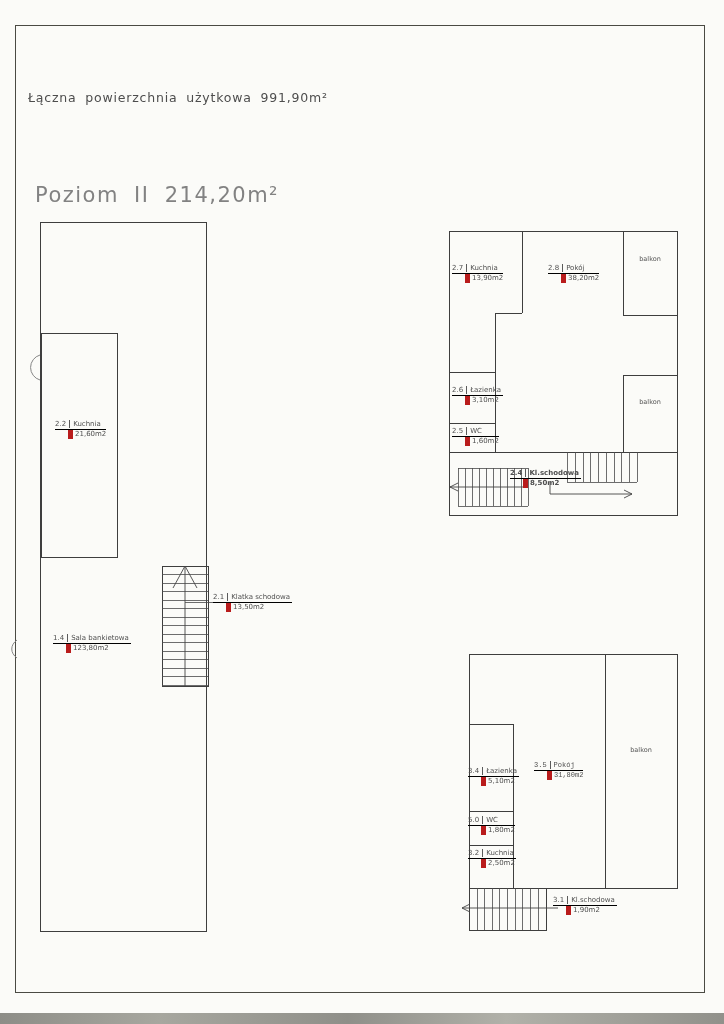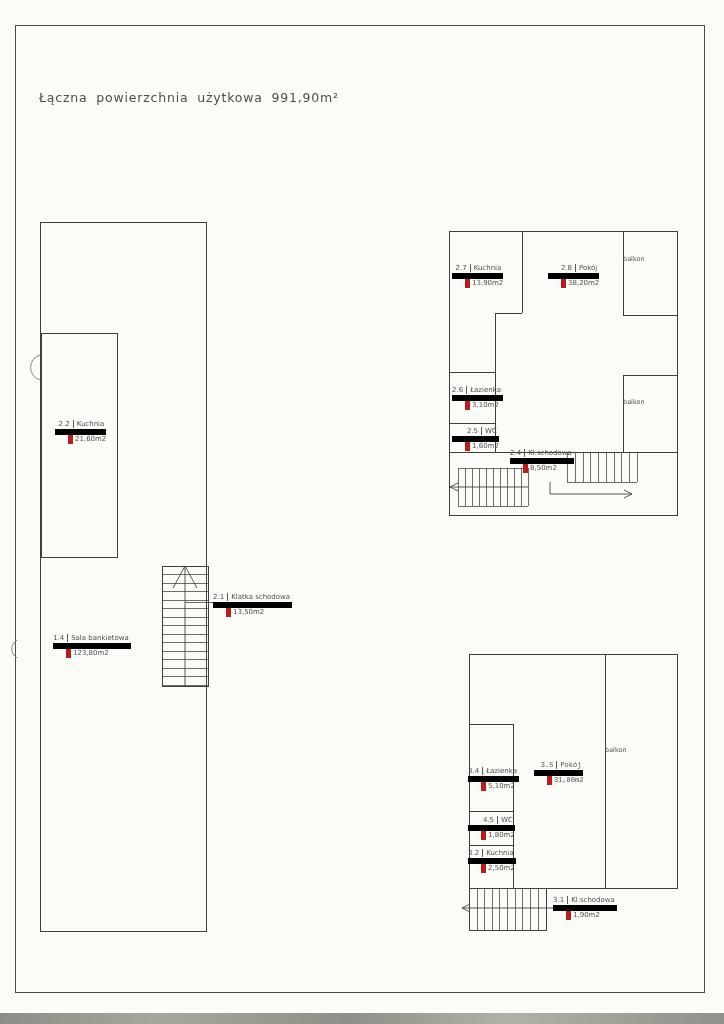--- a/index.html
+++ b/index.html
@@ -1,48 +1,49 @@
 <!DOCTYPE html>
 <html><head>
 <meta charset="utf-8">
 <style>
   html,body{margin:0;padding:0;}
   .page{position:relative;width:724px;height:1024px;background:#fbfbf8;
         font-family:"DejaVu Sans", sans-serif;overflow:hidden;}
   .frame{position:absolute;left:15px;top:25px;width:688px;height:966px;
          border:1px solid #4a4a43;}
-  .header-text{position:absolute;left:39px;top:90px;font-size:12.5px;color:#4d4d4d;
+  .header-text{position:absolute;left:28px;top:90px;font-size:12.5px;color:#4d4d4d;
          letter-spacing:0.8px;word-spacing:4px;text-align:right;}
   .title{position:absolute;font-size:21px;color:#828282;letter-spacing:1.5px;word-spacing:7px;}
   .t2{left:35px;top:183px;}
   .t3{left:462px;top:616px;}
   .plan{position:absolute;}
   .plan svg{position:absolute;left:0;top:0;overflow:visible;}
   .plan-left{left:15px;top:222px;width:210px;height:715px;}
   .plan-ur{left:445px;top:231px;width:245px;height:290px;}
   .plan-lr{left:455px;top:654px;width:240px;height:285px;}
   .rlabel{position:absolute;font-size:7px;line-height:9px;color:#4f4f4f;white-space:nowrap;}
-  .rlabel .l1{border-bottom:6px solid #000000;padding:0 2px 0 0;text-align:right;}
+  .rlabel .l1{border-bottom:1px solid #000000;padding:0 2px 0 0;}
   .rlabel .num{padding-right:3px;border-right:1px solid #5a5a5a;margin-right:3px;}
   .rlabel .l2{margin-left:13px;border-left:5px solid #b91c1c;padding-left:2px;}
-  .blabel{position:absolute;font-size:6.5px;color:#555;text-align:left;}
+  .blabel{position:absolute;font-size:6.5px;color:#555;text-align:center;}
   .scan-strip{position:absolute;left:0;top:1013px;width:724px;height:11px;
       background:linear-gradient(90deg,#8d8d87 0%,#a7a79f 22%,#8f8f89 48%,#b1b1a9 70%,#91918b 100%);}
   .wall{stroke:#3e3e3e;stroke-width:1;fill:none;shape-rendering:crispEdges;}
   .thin{stroke:#4a4a4a;stroke-width:0.8;fill:none;shape-rendering:crispEdges;}
   .mark{stroke:#868686;stroke-width:1;fill:none;}
   .arrow{stroke:#444;stroke-width:0.9;fill:none;}
 </style>
 </head>
 <body>
 
 <div class="page">
   <div class="frame"></div>
 
   <div class="header-text">Łączna powierzchnia użytkowa 991,90m²</div>
+  <div class="title t2">Poziom II 214,20m²</div>
 
   <div class="plan plan-left">
     <svg width="210" height="715" viewBox="0 0 210 715">
       <rect class="wall" x="25" y="0" width="166" height="709"></rect>
       <rect class="wall" x="26" y="111" width="76" height="224"></rect>
       <rect class="wall" x="147" y="344" width="46" height="120"></rect>
       <path class="thin" d="M147 352.5H193M147 361H193M147 369.5H193M147 378H193M147 386.5H193M147 395H193M147 403.5H193M147 412H193M147 420.5H193M147 429H193M147 437.5H193M147 446H193M147 454.5H193M147 463H193"></path>
       <path class="arrow" d="M170 344 V464"></path>
       <path class="arrow" d="M170 344 L158 366 M170 344 L182 366"></path>
       <path class="mark" d="M25 133 A13 13 0 0 0 25 158"></path>
@@ -87,21 +88,21 @@
     <div class="blabel" style="left:178px;width:54px;top:24px;">balkon</div>
     <div class="blabel" style="left:178px;width:54px;top:167px;">balkon</div>
     <div class="rlabel" style="left:7px;top:155px;">
       <div class="l1"><span class="num">2.6</span><span>Łazienka</span></div>
       <div class="l2">3,10m2</div>
     </div>
     <div class="rlabel" style="left:7px;top:196px;">
       <div class="l1"><span class="num">2.5</span><span>WC</span></div>
       <div class="l2">1,60m2</div>
     </div>
-    <div class="rlabel" style="left:65px;top:218px;">
+    <div class="rlabel" style="left:65px;top:238px;font-weight:bold;">
       <div class="l1"><span class="num">2.4</span><span>Kl.schodowa</span></div>
       <div class="l2">8,50m2</div>
     </div>
   </div>
 
   <div class="plan plan-lr">
     <svg width="240" height="285" viewBox="0 0 240 285">
       <rect class="wall" x="14" y="0" width="208" height="234"></rect>
       <path class="wall" d="M150 0 V234"></path>
       <path class="wall" d="M58 70 V234 M14 70 H58 M14 157 H58 M14 191 H58"></path>
@@ -112,21 +113,21 @@
     <div class="rlabel" style="left:13px;top:107px;margin-top:6px;">
       <div class="l1"><span class="num">3.4</span><span>Łazienka</span></div>
       <div class="l2">5,10m2</div>
     </div>
     <div class="rlabel" style="left:79px;top:107px;font-family:Liberation Mono, monospace;">
       <div class="l1"><span class="num">3.5</span><span>Pokój</span></div>
       <div class="l2">31,80m2</div>
     </div>
     <div class="blabel" style="left:150px;width:72px;top:92px;">balkon</div>
     <div class="rlabel" style="left:13px;top:162px;">
-      <div class="l1"><span class="num">4.5</span><span>WC</span></div>
+      <div class="l1"><span class="num">5.0</span><span>WC</span></div>
       <div class="l2">1,80m2</div>
     </div>
     <div class="rlabel" style="left:13px;top:195px;">
       <div class="l1"><span class="num">3.2</span><span>Kuchnia</span></div>
       <div class="l2">2,50m2</div>
     </div>
     <div class="rlabel" style="left:98px;top:242px;">
       <div class="l1"><span class="num">3.1</span><span>Kl.schodowa</span></div>
       <div class="l2">1,90m2</div>
     </div>

